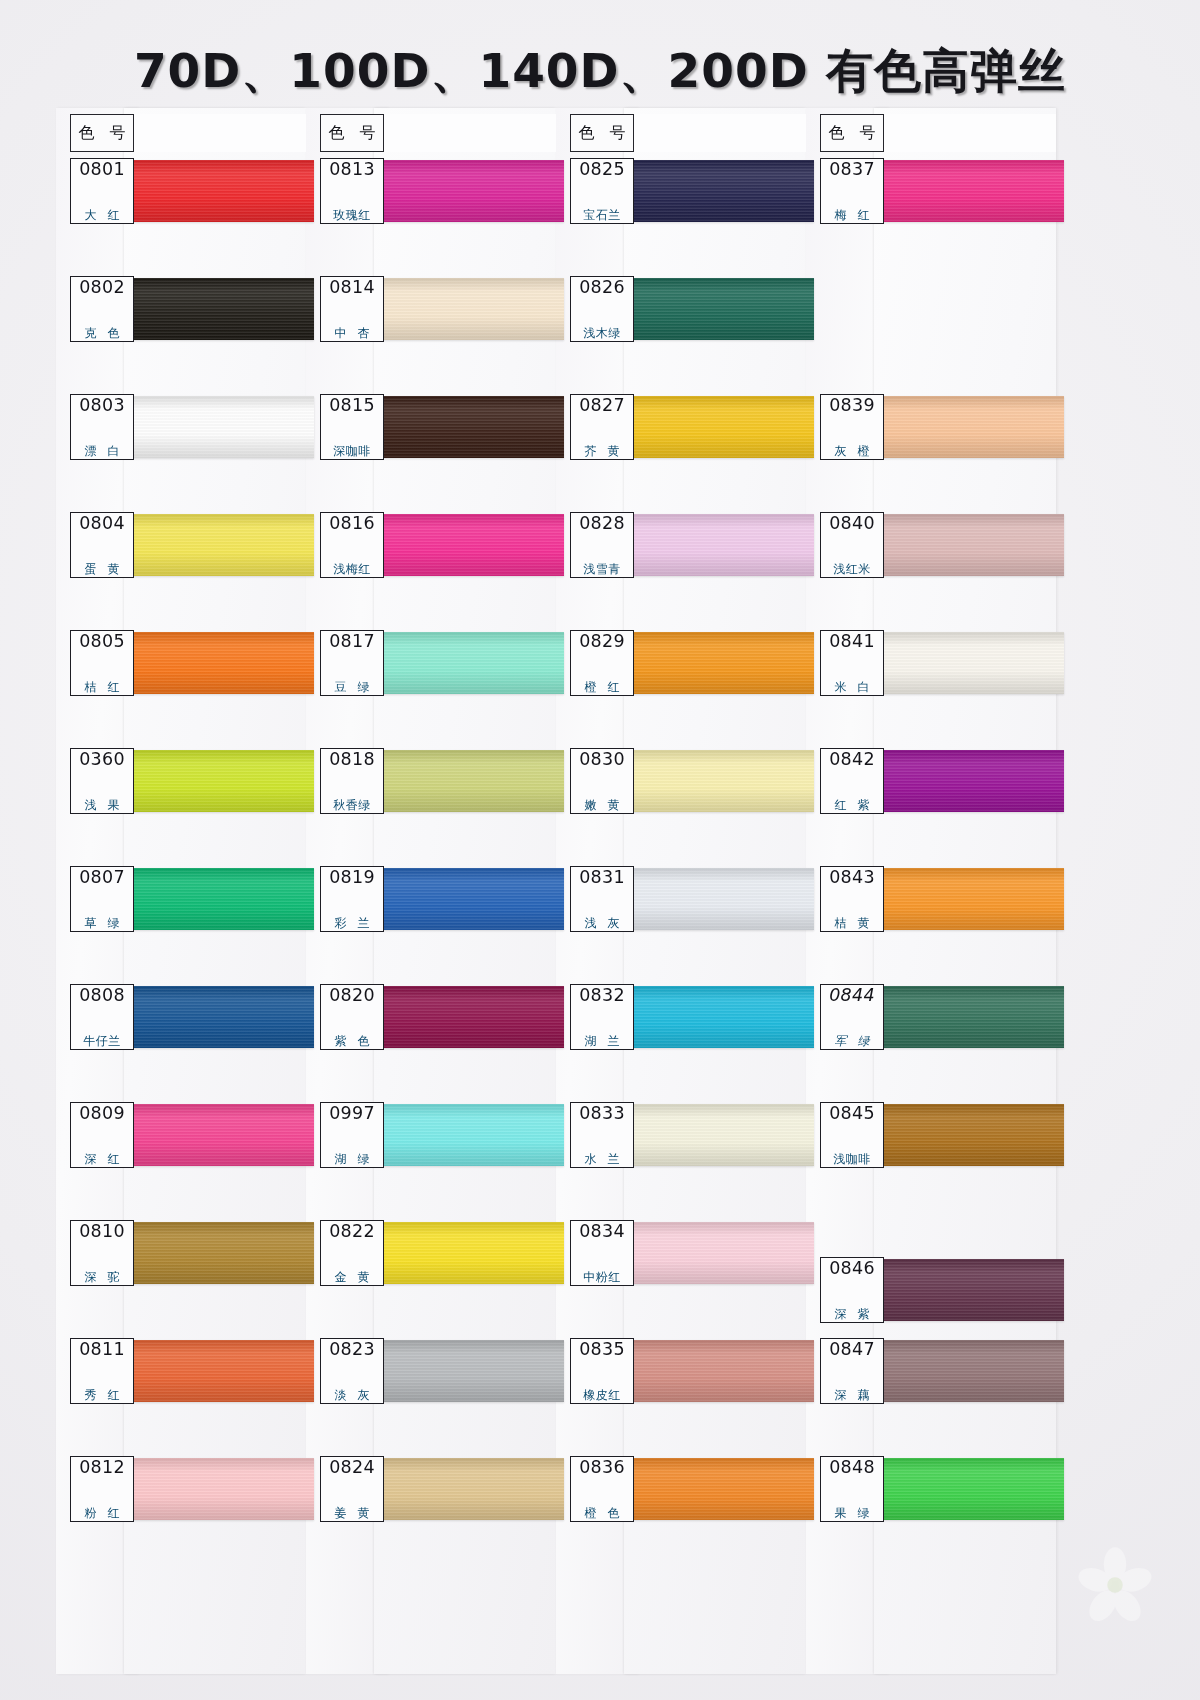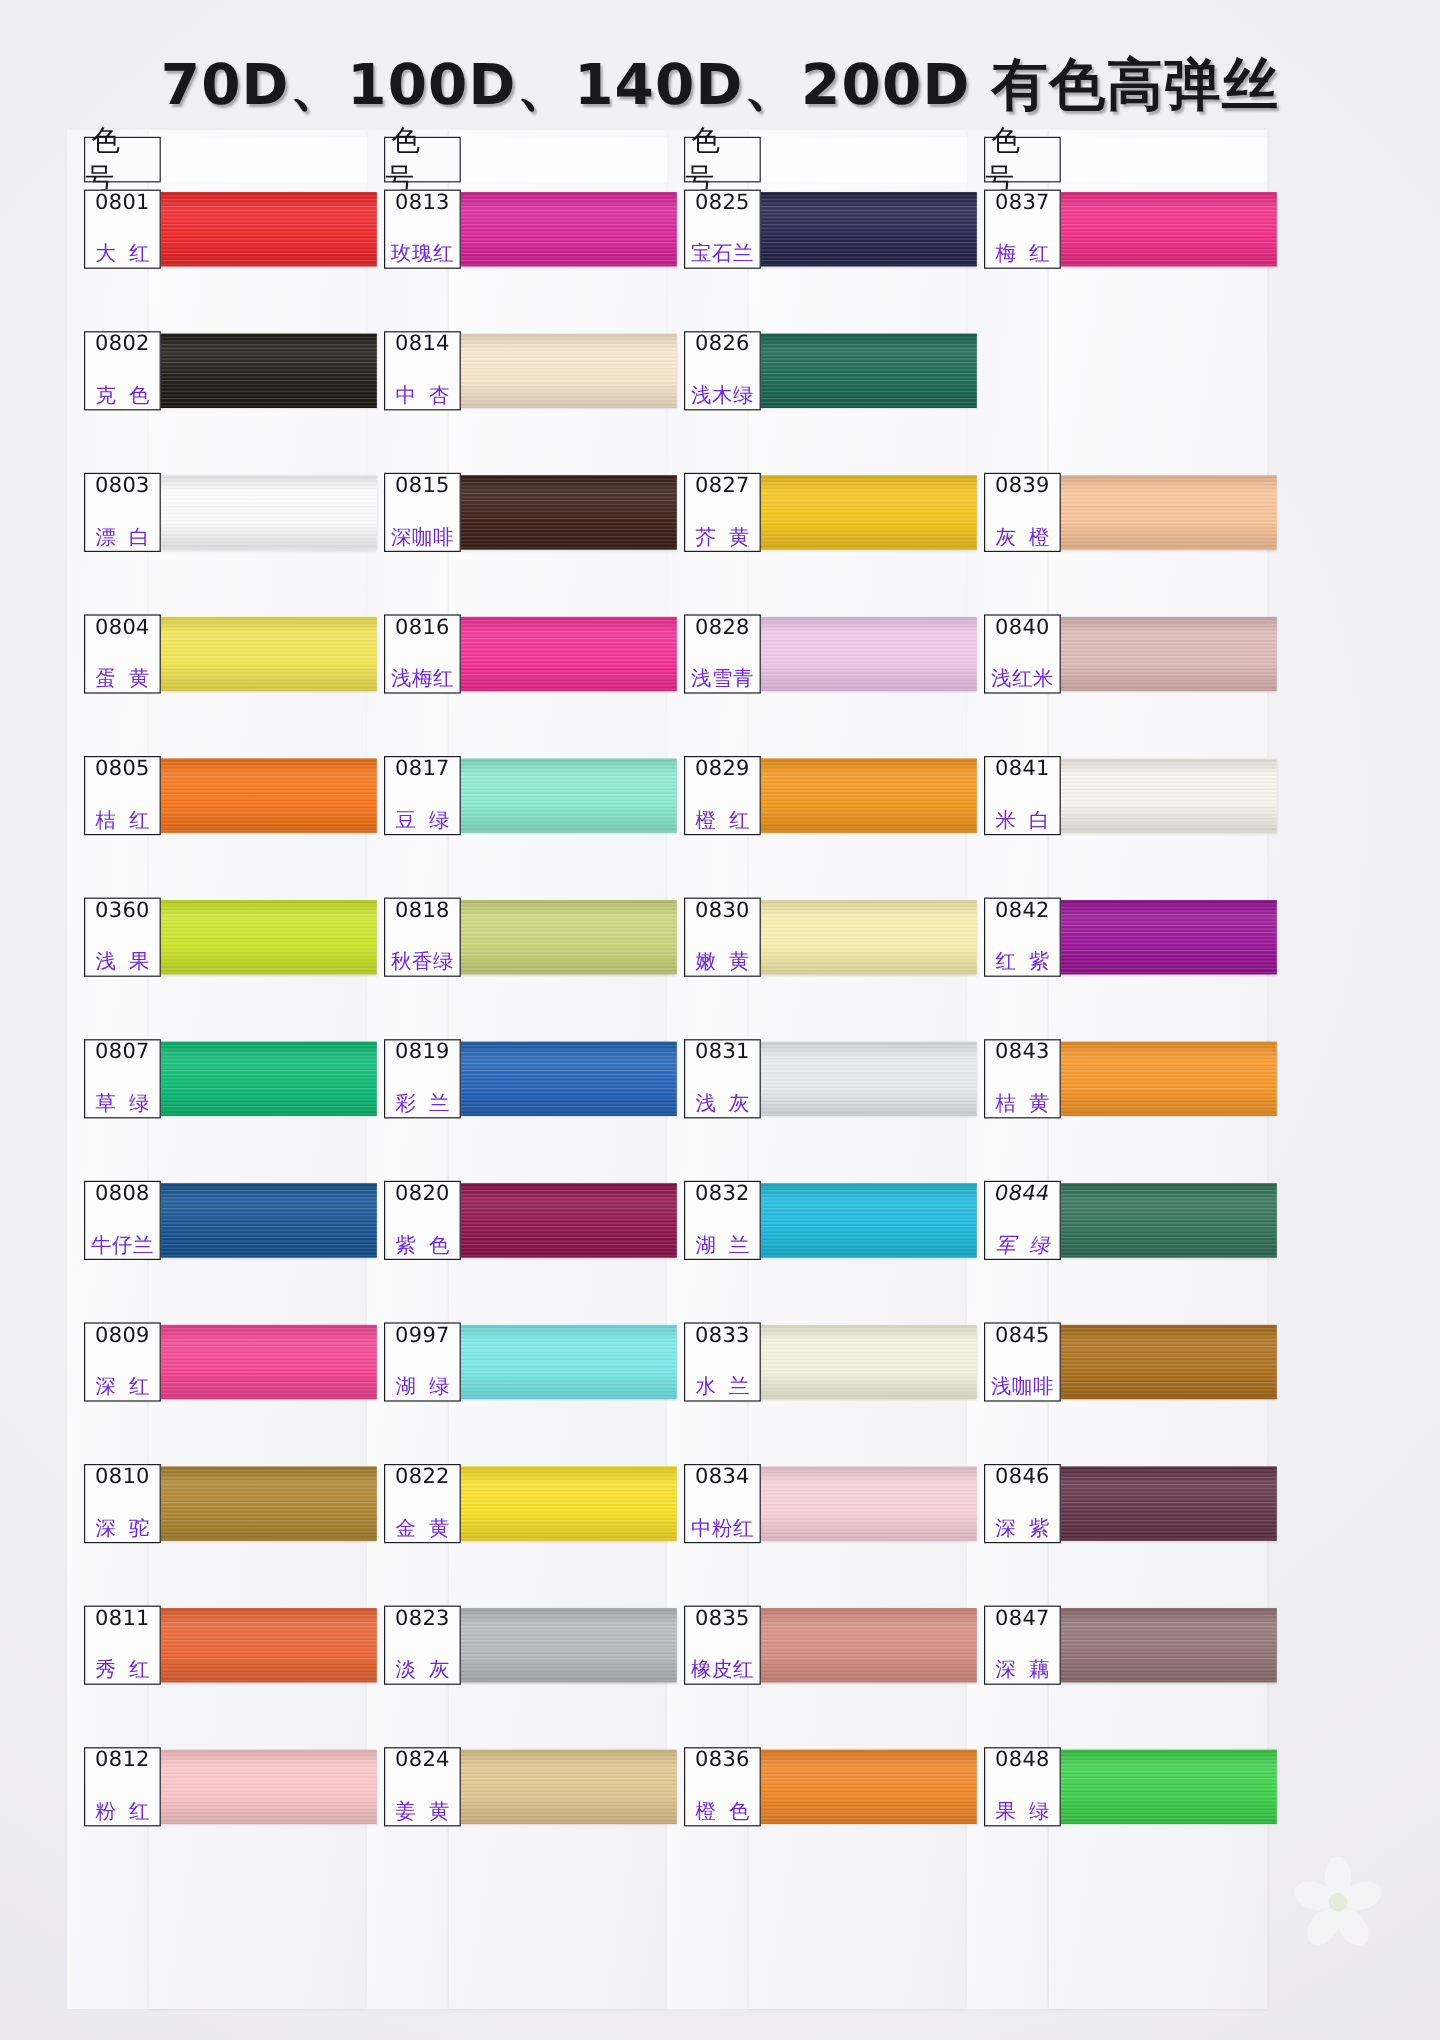--- a/index.html
+++ b/index.html
@@ -77,21 +77,21 @@
     position: absolute;
     left: 14px;
     top: 2px;
     width: 64px;
     height: 38px;
     border: 1.6px solid #25252c;
     background: #fbfbfc;
     display: flex;
     align-items: center;
     justify-content: center;
-    font-size: 24px;
+    font-size: 16px;
     letter-spacing: 5px;
     text-indent: 5px;
     color: #16161b;
     z-index: 4;
   }
 
   
   .header-blank {
     position: absolute;
     left: 78px;
@@ -126,23 +126,23 @@
   }
 
   .swatch-code {
     font-size: 17.5px;
     line-height: 1.05;
     color: #14141a;
     letter-spacing: 0.3px;
   }
 
   .swatch-name {
-    font-size: 17px;
+    font-size: 12px;
     line-height: 1.15;
-    color: #6d28d9;
+    color: #0c4a6e;
     margin-top: 2px;
     white-space: nowrap;
   }
   .swatch-name.two-char { letter-spacing: 11px; text-indent: 11px; }
   .swatch-name.three-char { letter-spacing: 0.5px; }
 
   .swatch-thread {
     position: absolute;
     left: 62px;
     top: 2px;
@@ -523,21 +523,21 @@
           <div class="swatch-name two-char">军绿</div>
         </div>
       </div>
       <div class="swatch-row" style="top: 990px;">
         <div class="swatch-thread" style="background: rgb(169, 107, 20);"></div>
         <div class="swatch-label">
           <div class="swatch-code">0845</div>
           <div class="swatch-name three-char">浅咖啡</div>
         </div>
       </div>
-      <div class="swatch-row" style="top: 1108px;">
+      <div class="swatch-row" style="top: 1145px;">
         <div class="swatch-thread" style="background: rgb(93, 44, 69);"></div>
         <div class="swatch-label">
           <div class="swatch-code">0846</div>
           <div class="swatch-name two-char">深紫</div>
         </div>
       </div>
       <div class="swatch-row" style="top: 1226px;">
         <div class="swatch-thread" style="background: rgb(142, 111, 113);"></div>
         <div class="swatch-label">
           <div class="swatch-code">0847</div>

